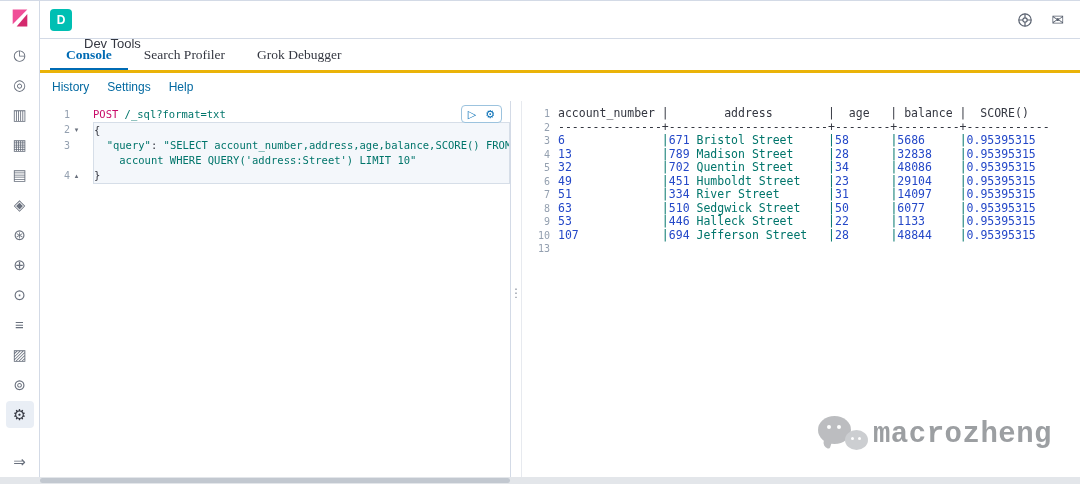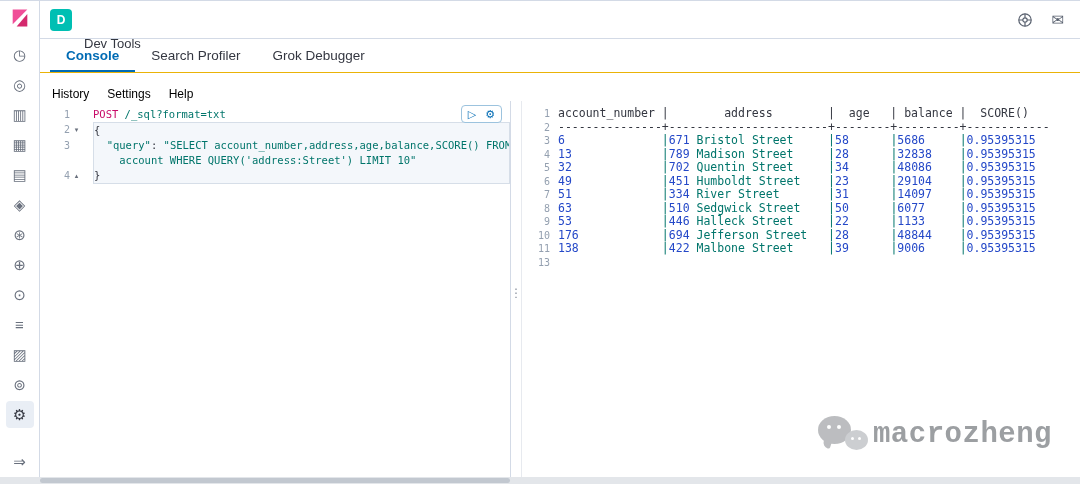--- a/index.html
+++ b/index.html
@@ -26,27 +26,27 @@
   .topbar { height:38px; border-bottom:1px solid #d3dae6; display:flex; align-items:center;
             padding:0 16px 0 10px; flex-shrink:0; }
   .space-badge { width:22px; height:22px; background:var(--badge_teal); color:#fff; border-radius:4px;
                  display:flex; align-items:center; justify-content:center; font-size:12px;
                  font-weight:bold; cursor:pointer; flex-shrink:0; }
   .crumb { margin-left:12px; font-size:13px; color:#343741;margin-top:47px; }
   .top-actions { margin-left:auto; display:flex; gap:18px; align-items:center; color:#5a6270; }
   .top-actions .glyph-icon { font-size:15px; cursor:pointer; line-height:1; }
   .top-actions svg { cursor:pointer; display:block; }
 
-  .tabbar { height:34px; border-bottom:1px solid #eab308; display:flex; padding-left:10px; flex-shrink:0; }
+  .tabbar { height:34px; border-bottom:3px solid #eab308; display:flex; padding-left:10px; flex-shrink:0;font-family:Liberation Serif, serif; }
   .tab { background:none; border:none; padding:0 16px; font-size:13.5px; color:#343741;
          cursor:pointer; height:100%; font-family:inherit; }
   .tab.active { color:var(--accent); font-weight:bold; box-shadow: inset 0 -2px 0 var(--accent); }
 
-  .console-menu { height:28px; display:flex; align-items:flex-end; gap:18px; padding-left:12px;
-                  font-size:12px; color:#000000; flex-shrink:0; }
+  .console-menu { height:28px; display:flex; align-items:center; gap:18px; padding-left:12px;
+                  font-size:12px; color:#0369a1; flex-shrink:0; }
   .console-menu span { cursor:pointer; }
 
   
   .workspace { flex:1; display:flex; min-height:0; }
   .editor-pane { width:470px; position:relative; padding-top:6px; flex-shrink:0; background:#fff; }
   .splitter { width:12px; border-left:1px solid #d3dae6; border-right:1px solid #e7eaef;
               display:flex; align-items:center; justify-content:center; color:#8a919e;
               cursor:col-resize; flex-shrink:0; font-size:12px; }
   .response-pane { flex:1; padding-top:6px; min-width:0; background:#fff; }
 
@@ -233,25 +233,21 @@
             <div class="rs-row">
               <span class="rs-gutter">8</span>
               <span class="rs-code rs-data"><span class="rs-num">63</span>             |<span class="rs-num">510</span> Sedgwick Street    |<span class="rs-num">50</span>      |<span class="rs-num">6077</span>     |<span class="rs-num">0.95395315</span>  </span>
             </div>
             <div class="rs-row">
               <span class="rs-gutter">9</span>
               <span class="rs-code rs-data"><span class="rs-num">53</span>             |<span class="rs-num">446</span> Halleck Street     |<span class="rs-num">22</span>      |<span class="rs-num">1133</span>     |<span class="rs-num">0.95395315</span>  </span>
             </div>
             <div class="rs-row">
               <span class="rs-gutter">10</span>
-              <span class="rs-code rs-data"><span class="rs-num">176</span>            |<span class="rs-num">694</span> Jefferson Street   |<span class="rs-num">28</span>      |<span class="rs-num">48844</span>    |<span class="rs-num">0.95395315</span>  </span>
-            </div>
-            <div class="rs-row">
-              <span class="rs-gutter">11</span>
-              <span class="rs-code rs-data"><span class="rs-num">138</span>            |<span class="rs-num">422</span> Malbone Street     |<span class="rs-num">39</span>      |<span class="rs-num">9006</span>     |<span class="rs-num">0.95395315</span>  </span>
+              <span class="rs-code rs-data"><span class="rs-num">107</span>            |<span class="rs-num">694</span> Jefferson Street   |<span class="rs-num">28</span>      |<span class="rs-num">48844</span>    |<span class="rs-num">0.95395315</span>  </span>
             </div>
             <div class="rs-row">
               <span class="rs-gutter">13</span>
               <span class="rs-code rs-data"></span>
             </div>
           </div>
       </section>
 
     </div>
   </div>

